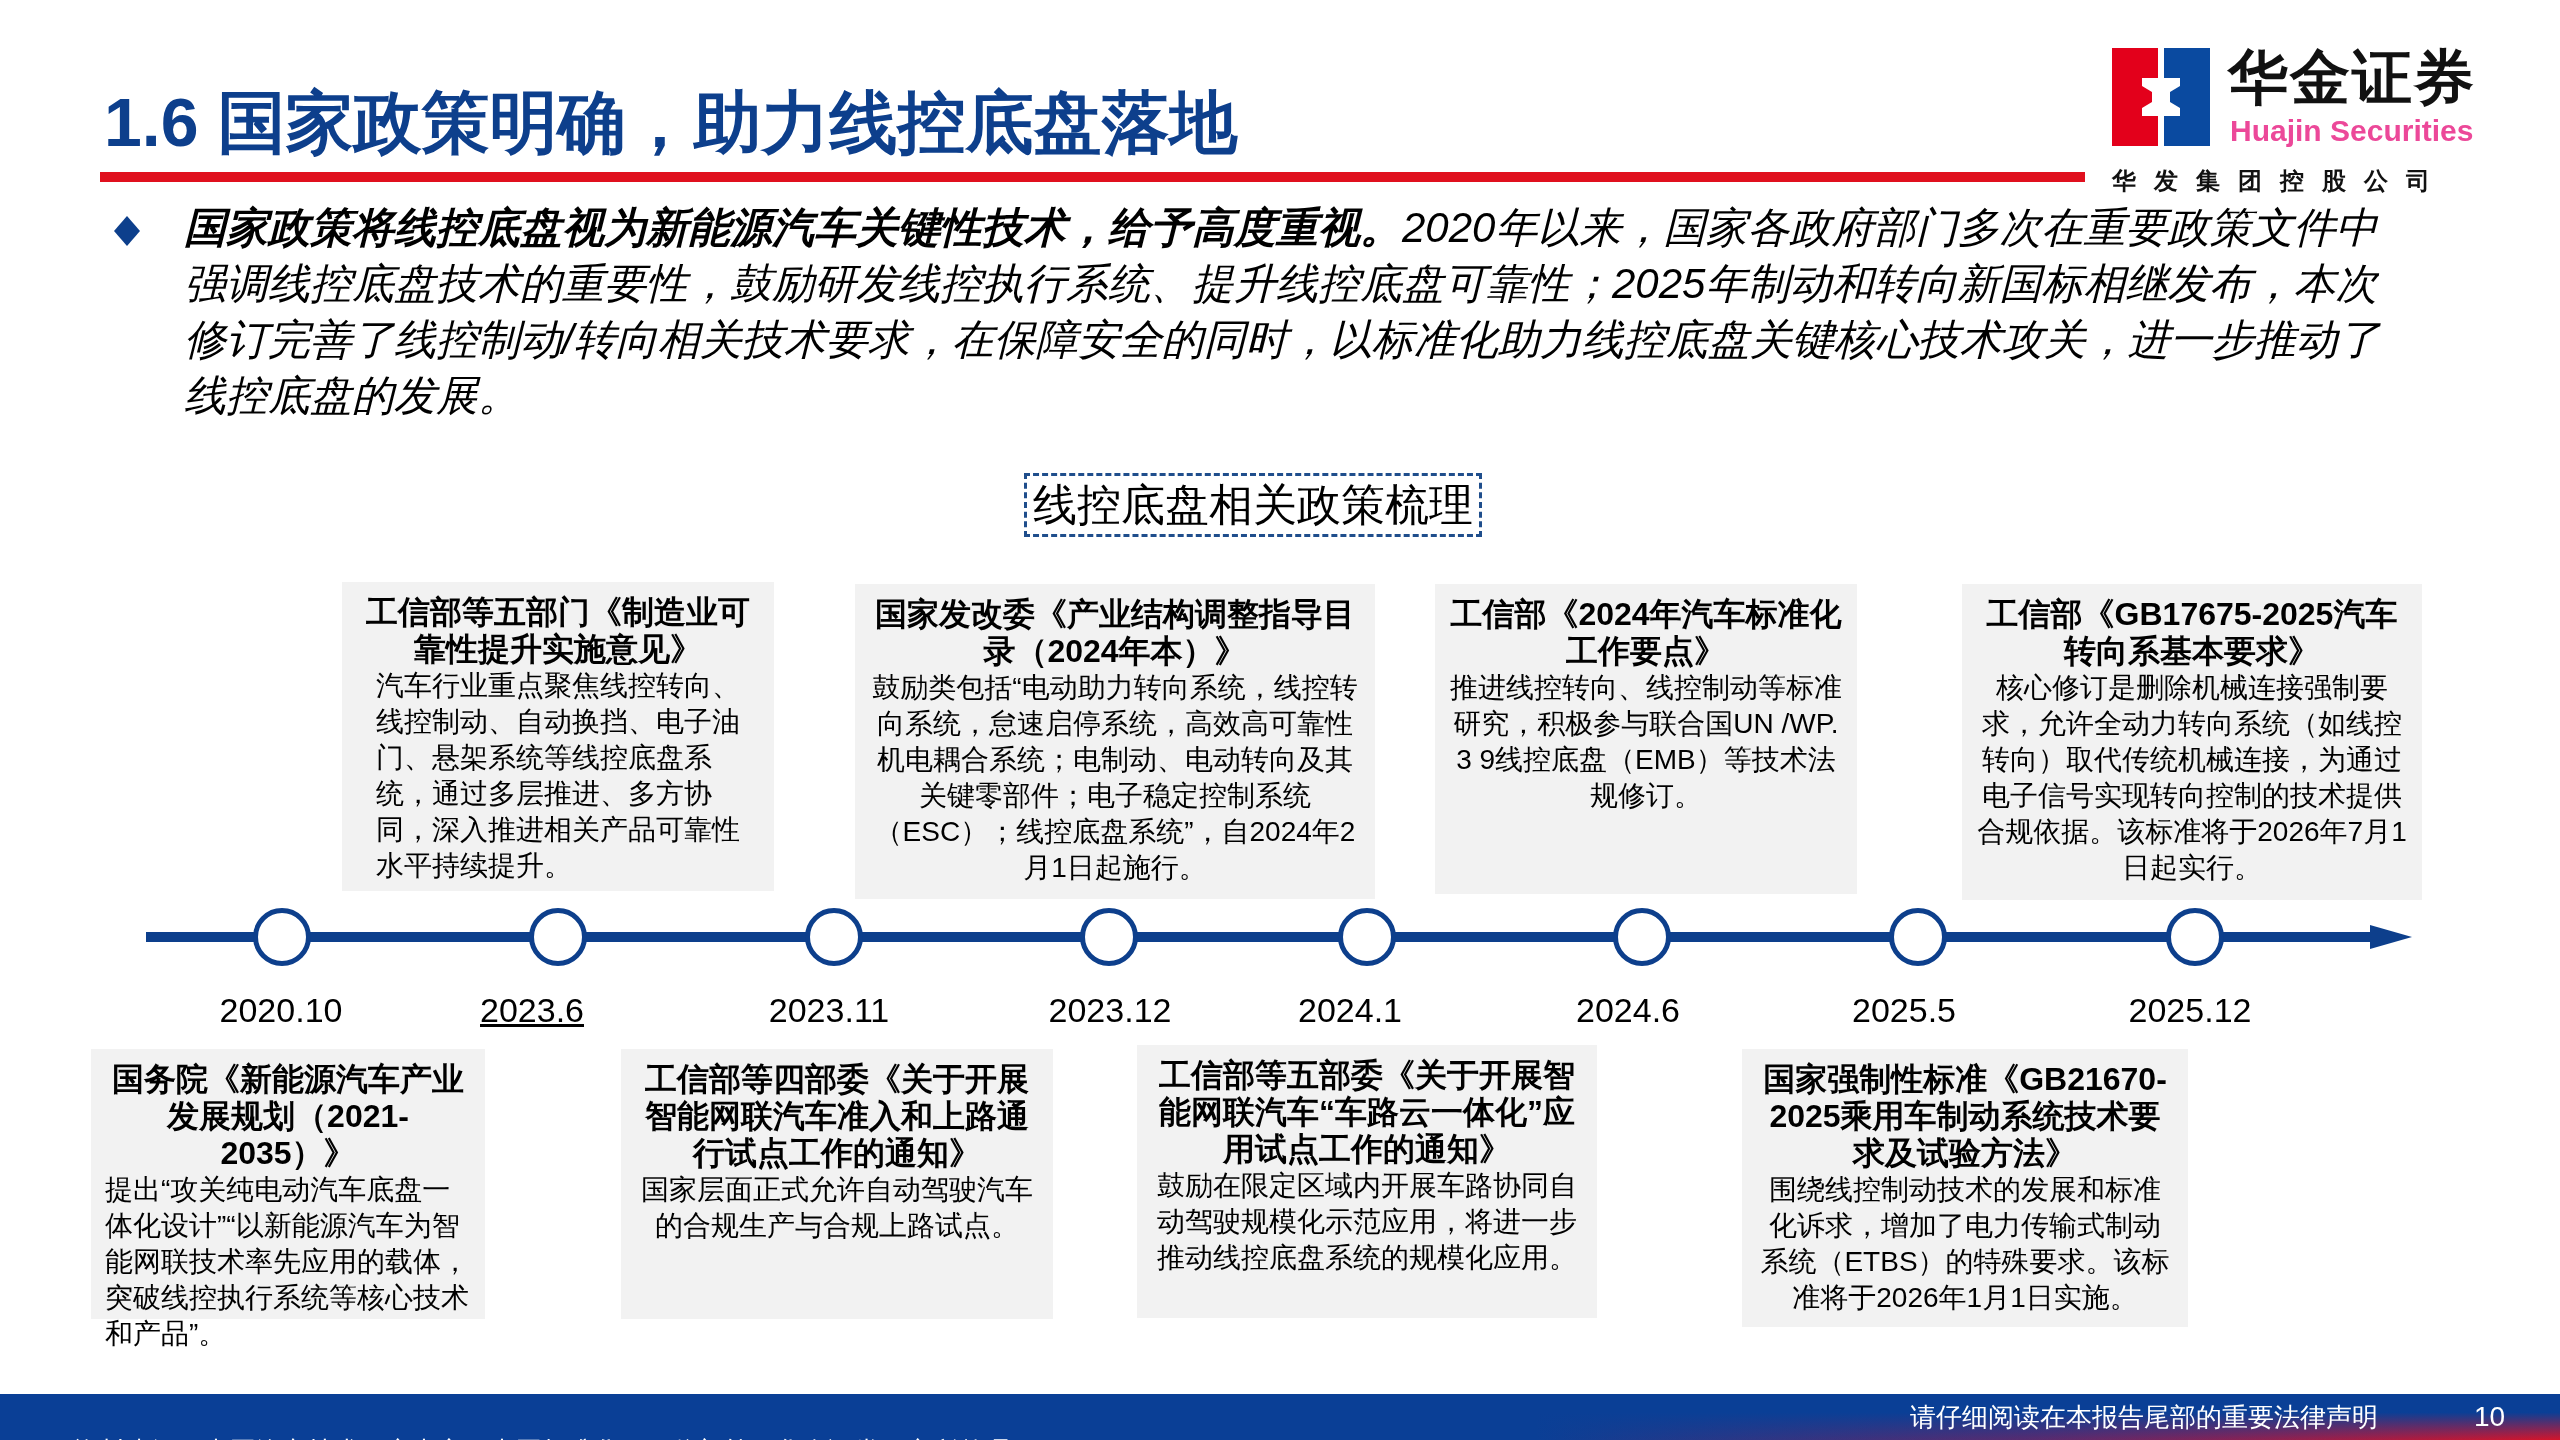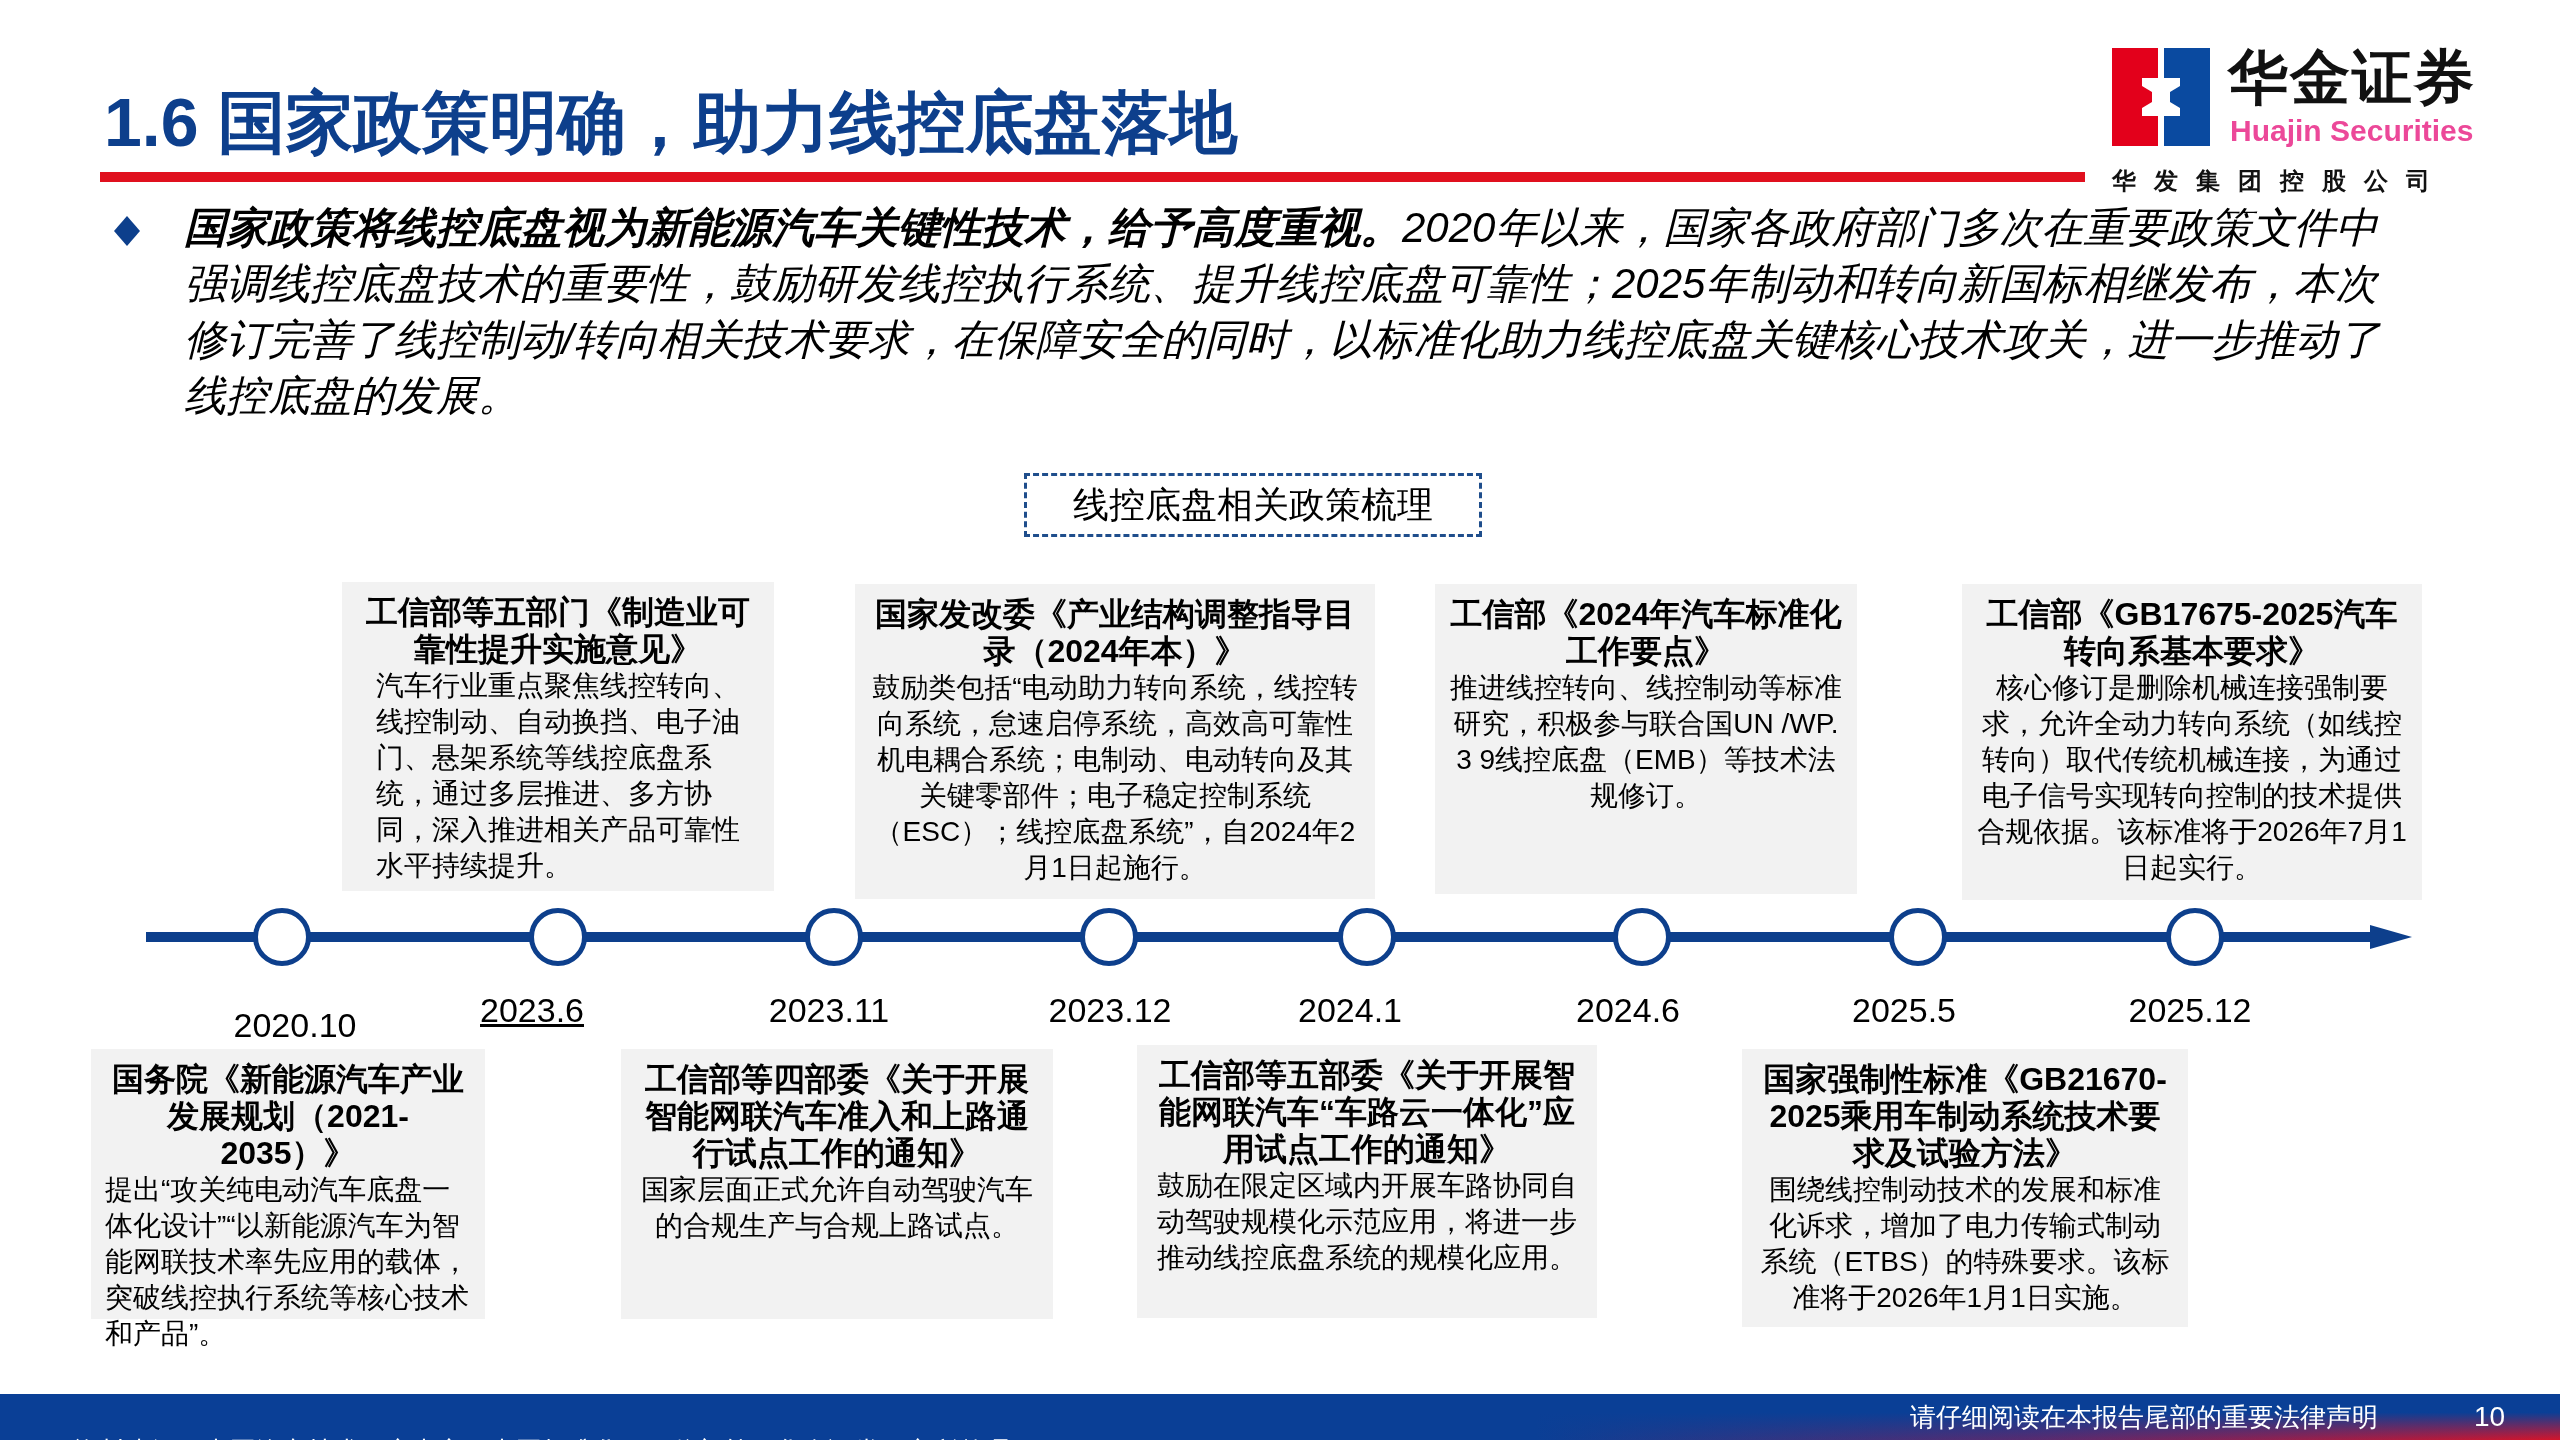--- a/index.html
+++ b/index.html
@@ -38,21 +38,21 @@
     .intro {
       left: 184px; top: 200px; width: 2230px; font-size: 42px; line-height: 56px; color: #000; font-style: italic;
     }
     .intro b { font-weight: bold; }
 
     
     .section-label {
       left: 1024px; top: 473px; width: 458px; height: 64px;
       border: 3px dashed #1f4e8c; box-sizing: border-box;
       display: flex; align-items: center; justify-content: center;
-      font-size: 36px; color: #000;
+      font-size: 44px; color: #000;
     }
 
     
     .card {
       position: absolute; background: #f2f2f2; box-sizing: border-box;
       text-align: center; padding: 12px 14px 10px;
       font-size: 28px; line-height: 36px; color: #000;
     }
     .card .card-title { font-weight: bold; font-size: 32px; line-height: 37px; }
     .card .card-body { font-size: 28px; line-height: 36px; }
@@ -138,21 +138,21 @@
 
 <div class="tl-node" style="left:253px;"></div>
 <div class="tl-node" style="left:529px;"></div>
 <div class="tl-node" style="left:805px;"></div>
 <div class="tl-node" style="left:1080px;"></div>
 <div class="tl-node" style="left:1338px;"></div>
 <div class="tl-node" style="left:1613px;"></div>
 <div class="tl-node" style="left:1889px;"></div>
 <div class="tl-node" style="left:2166px;"></div>
 
-<div class="tl-date" style="left:195px;margin-top:15px;">2020.10</div>
+<div class="tl-date" style="left:181px;">2020.10</div>
 <div class="tl-date" style="left:432px;text-decoration:underline;">2023.6</div>
 <div class="tl-date" style="left:729px;">2023.11</div>
 <div class="tl-date" style="left:1010px;">2023.12</div>
 <div class="tl-date" style="left:1250px;">2024.1</div>
 <div class="tl-date" style="left:1528px;">2024.6</div>
 <div class="tl-date" style="left:1804px;">2025.5</div>
 <div class="tl-date" style="left:2090px;">2025.12</div>
 
 <div class="card" style="left:91px; top:1049px; width:394px; height:270px; text-align:left;">
   <div class="card-title" style="text-align:center;">国务院《新能源汽车产业发展规划（2021-2035）》</div>

